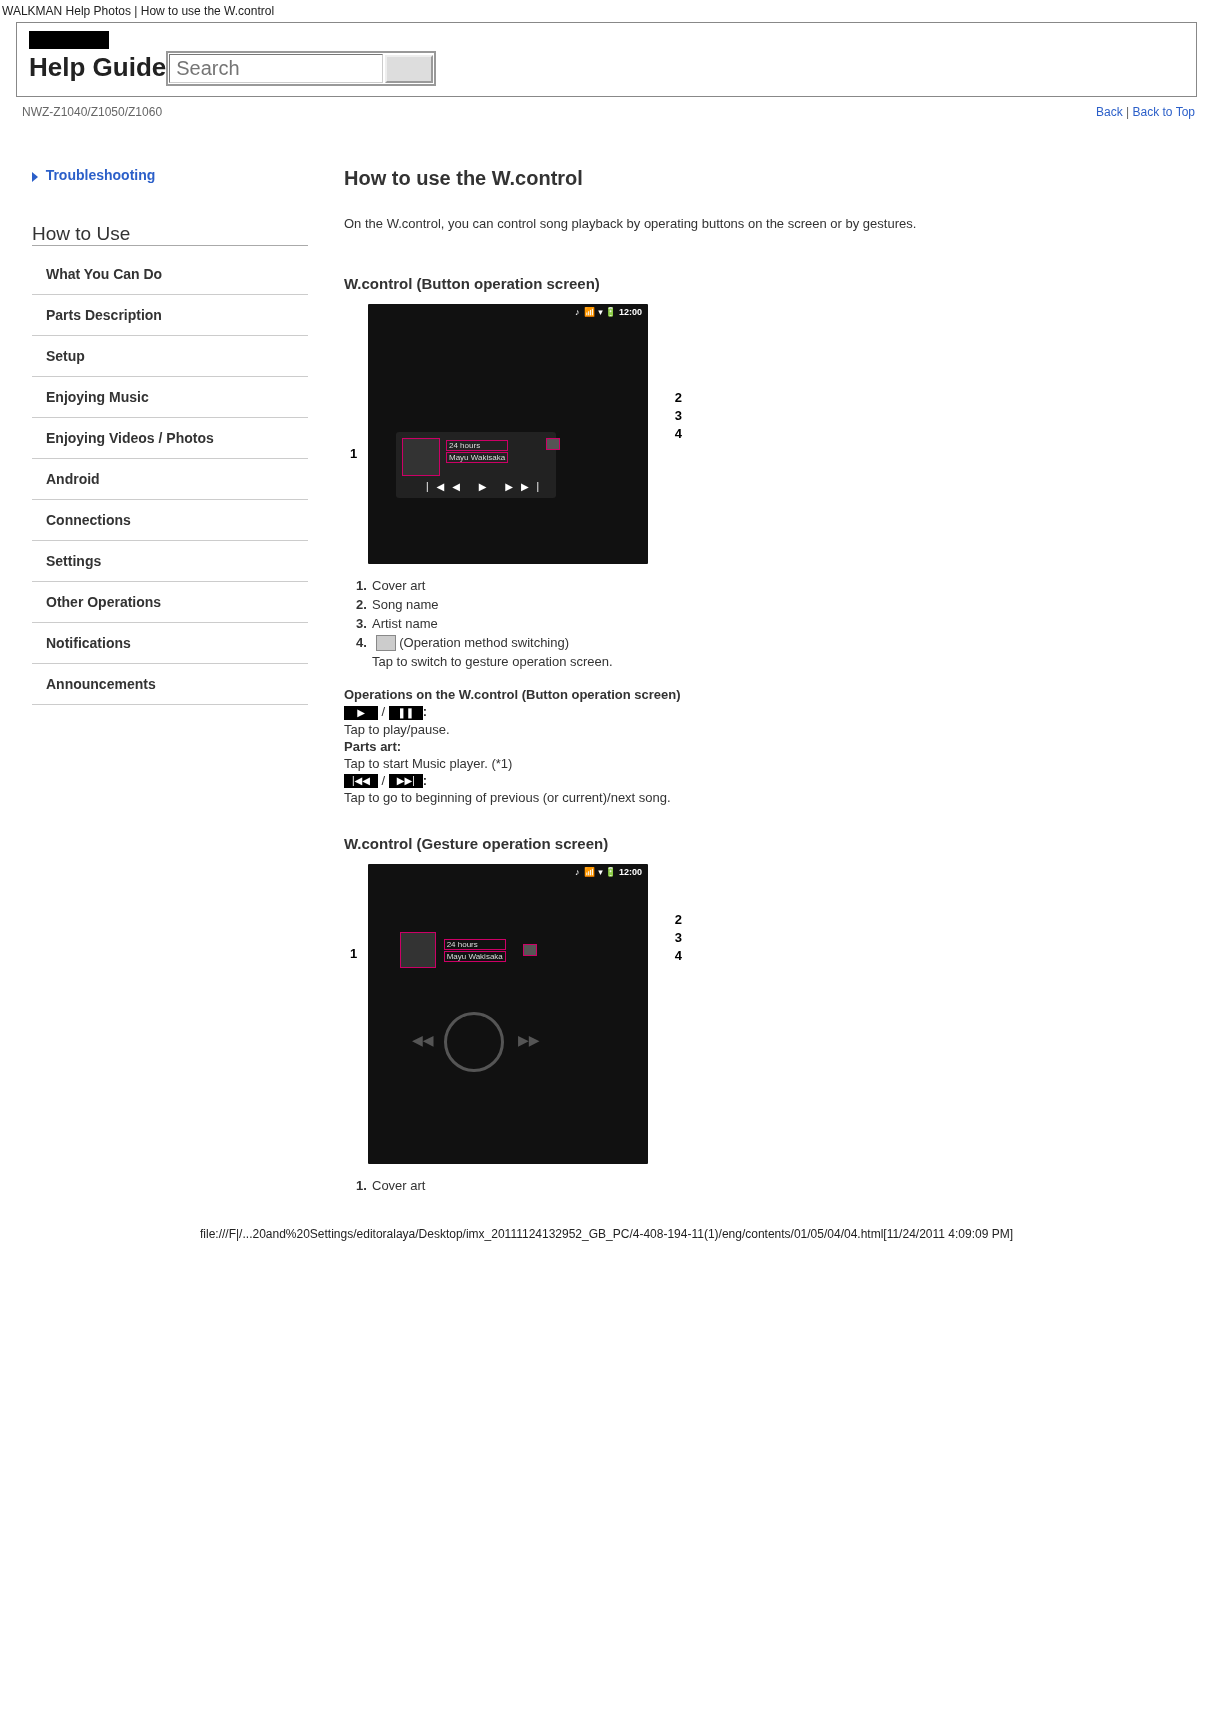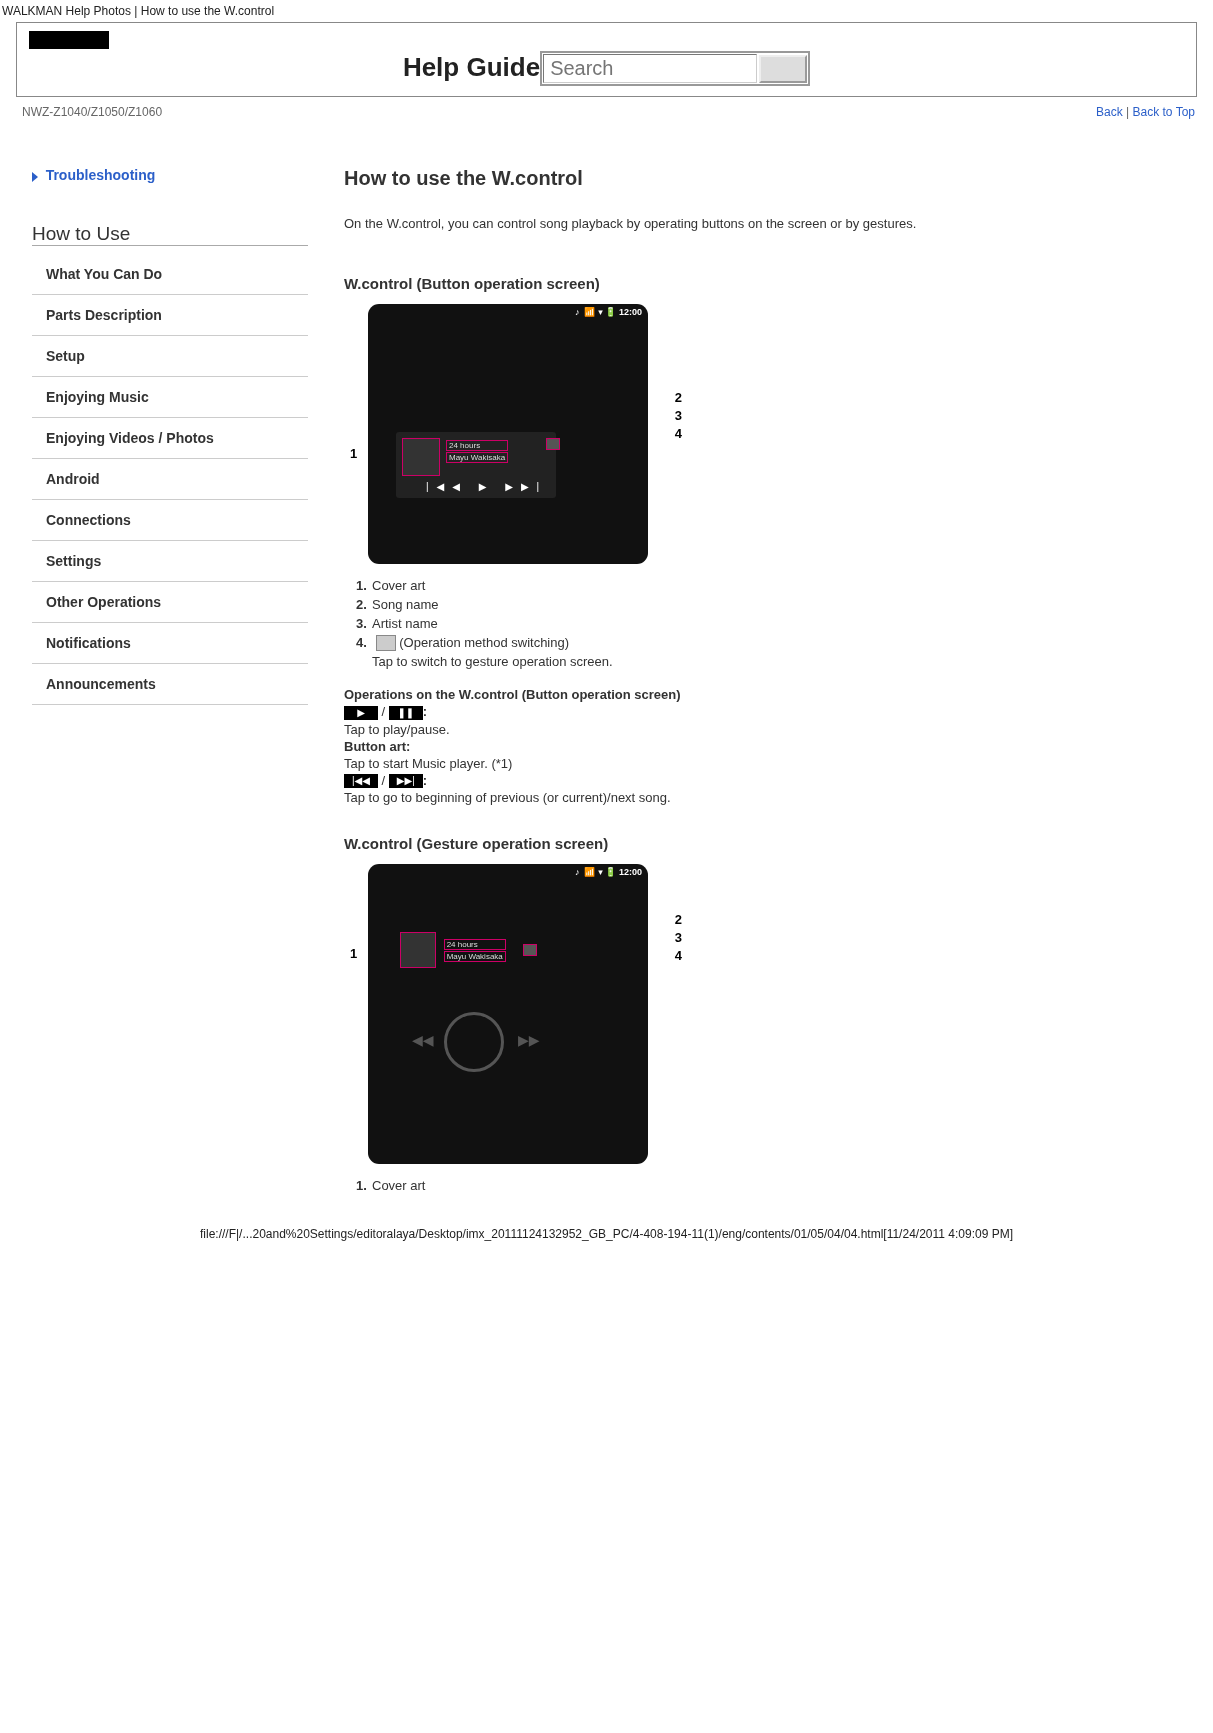--- a/index.html
+++ b/index.html
@@ -1,41 +1,41 @@
 <!DOCTYPE html>
 <html><head>
   <meta charset="utf-8">
   <style>
     * { box-sizing: border-box; margin: 0; padding: 0; }
     body { font-family: Arial, Helvetica, sans-serif; font-size: 13px; color: #333; background: #fff; }
     .page-wrap { max-width: 1213px; margin: 0 auto; }
     .top-title { font-size: 12px; padding: 4px 0 4px 2px; color: #222; }
     .header-box { border: 1px solid #888; margin: 0 16px; padding: 8px 12px 0 12px; }
     .logo { width: 80px; height: 18px; background: #000; margin-bottom: 2px; }
-    .header-row { display: flex; justify-content: center; align-items: center; }
+    .header-row { display: flex; justify-content: flex-start; align-items: center; }
     .help-title { font-size: 26px; font-weight: bold; color: #222; margin-bottom: 12px; }
     .search-wrap { display: flex; align-items: center; border: 2px solid #999; padding: 1px; margin-bottom: 10px; }
     .search-input { width: 214px; font-size: 20px; color: #888; border: 1px inset #ccc; padding: 2px 6px; font-family: Arial; }
     .search-btn { width: 48px; height: 28px; background: #ddd; border: 2px outset #eee; margin-left: 2px; }
     .subheader { display: flex; justify-content: space-between; padding: 8px 18px 8px 22px; font-size: 12px; color: #666; }
     .model { color: #666; }
     .back-links a { color: #2b5fc9; text-decoration: none; font-size:12px; }
     .back-links .sep { color: #666; }
     .content-row { display: flex; padding: 0 18px; margin-top: 40px; }
     .sidebar { width: 290px; flex-shrink: 0; padding-left: 14px; }
     .ts-link { color: #2b5fc9; font-weight: bold; font-size: 14px; }
     .ts-chev { display:inline-block; width:0; height:0; border-top:5px solid transparent; border-bottom:5px solid transparent; border-left:6px solid #2b5fc9; margin-right:4px; vertical-align:middle;}
     .howto { font-size: 19px; color: #333; margin-top: 40px; padding-bottom: 0; border-bottom: 1px solid #aaa; }
     .nav-list { list-style: none; margin-top: 8px; }
     .nav-list li { font-weight: bold; font-size: 14px; color: #333; padding: 12px 0 12px 14px; border-bottom: 1px solid #ccc; cursor: pointer; }
     .main { flex: 1; padding-left: 36px; }
     .art-title { font-size: 20px; font-weight: bold; margin-bottom: 24px; }
     .intro { font-size: 13px; margin-bottom: 40px; line-height: 1.6; }
     .section-h { font-size: 15px; font-weight: bold; margin-bottom: 12px; }
-    .figure { width: 280px; height: 260px; background: #111; margin-bottom: 14px; position: relative; border-radius: 11px; }
+    .figure { width: 280px; height: 260px; background: #111; margin-bottom: 14px; position: relative; border-radius: 1px; }
     .fig-status { position:absolute; top:3px; right:6px; color:#fff; font-size:9px; }
     .fig-status .time { color:#fff; font-weight:bold; }
     .fig-num { position:absolute; font-size:13px; font-weight:bold; color:#000; }
     .fig-num-1 { top: 142px; left: -18px; }
     .fig-num-2r { top: 86px; right: -34px; }
     .fig-num-3r { top: 104px; right: -34px; }
     .fig-num-4r { top: 122px; right: -34px; }
     .fig-wcontrol { position:absolute; top:128px; left:28px; width:160px; height:66px; background:#222; border-radius:3px; }
     .fig-wc-art { position:absolute; top:6px; left:6px; width:38px; height:38px; background:#333; border:1px solid #c06; }
     .fig-wc-txt { position:absolute; top:8px; left:50px; color:#ddd; font-size:8px; }
@@ -135,21 +135,21 @@
           <span class="icon-sw"></span><span> (Operation method switching)</span>
           <div style="margin-left:16px;margin-top:3px;">Tap to switch to gesture operation screen.</div>
         </li>
       </ol>
 
       <p class="ops-h">Operations on the W.control (Button operation screen)</p>
       <p class="body">
         <span class="icon-blk">▶</span> / <span class="icon-blk">❚❚</span><span class="bold">:</span>
       </p>
       <p class="body">Tap to play/pause.</p>
-      <p class="body bold">Button art:</p>
+      <p class="body bold">Parts art:</p>
       <p class="body">Tap to start Music player. (*1)</p>
       <p class="body">
         <span class="icon-blk">|◀◀</span> / <span class="icon-blk">▶▶|</span><span class="bold">:</span>
       </p>
       <p class="body">Tap to go to beginning of previous (or current)/next song.</p>
 
       <h2 class="section-h section-gap">W.control (Gesture operation screen)</h2>
       <div class="fig-wrap">
         <div class="figure" style="height:300px;">
           <div class="fig-status">♪ &nbsp;📶 ▾ 🔋 <span class="time">12:00</span></div>

